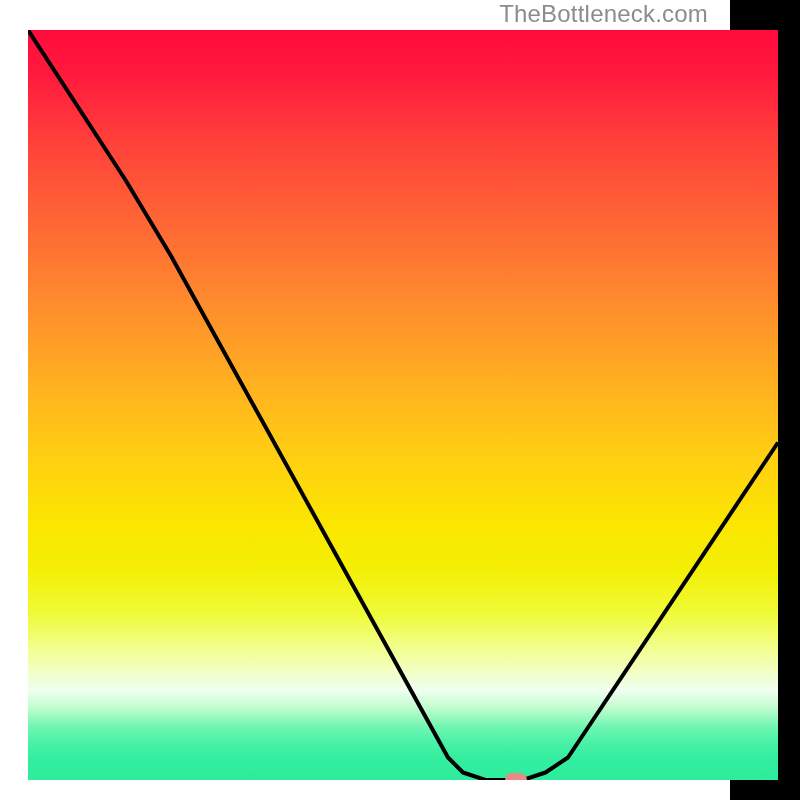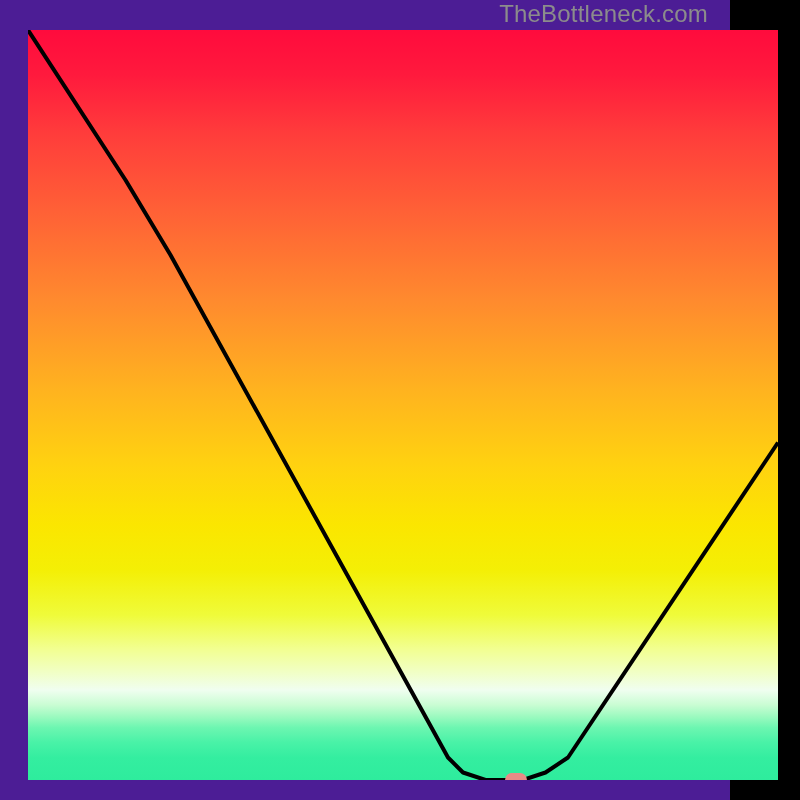--- a/index.html
+++ b/index.html
@@ -9,21 +9,21 @@
     height: 800px;
     background: #000;
     overflow: hidden;
   }
   .frame {
     position: absolute;
     left: 0;
     top: 0;
     width: 730px;
     height: 800px;
-    background: #4c1d95;
+    background: #ffffff;
   }
   .plot {
     position: absolute;
     left: 28px;
     top: 30px;
     width: 750px;
     height: 750px;
     overflow: hidden;
   }
   .gradient {

